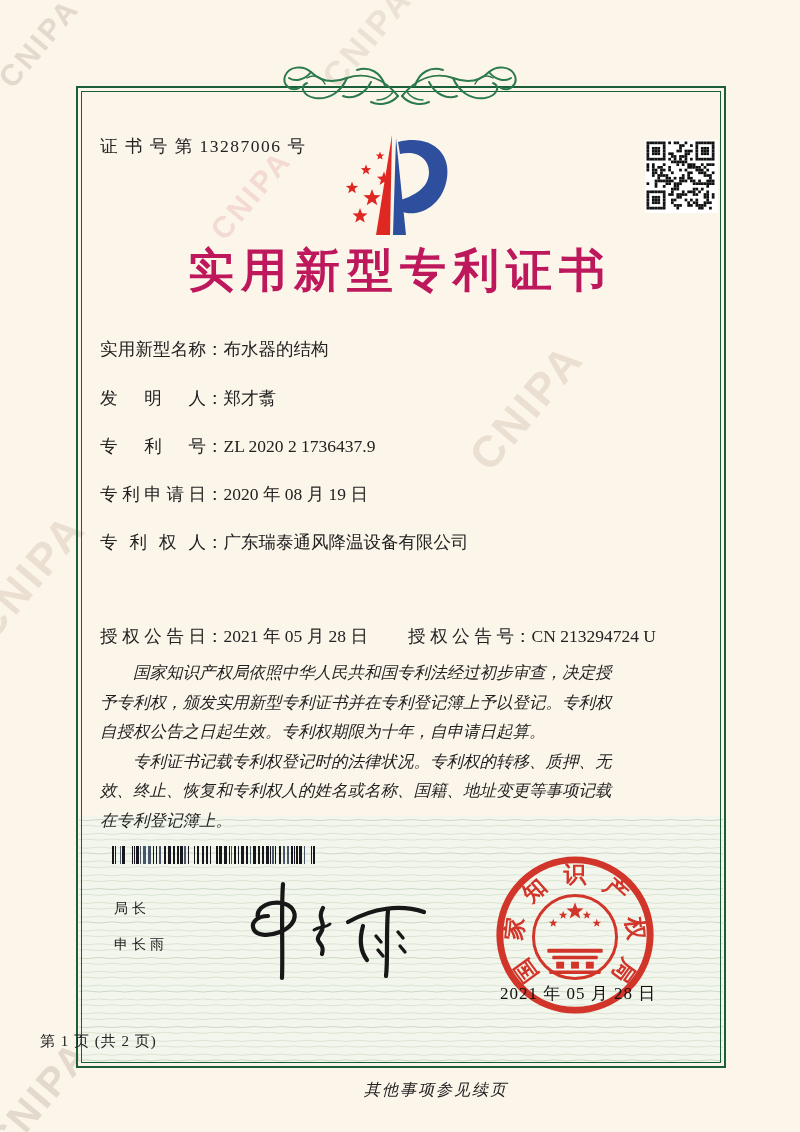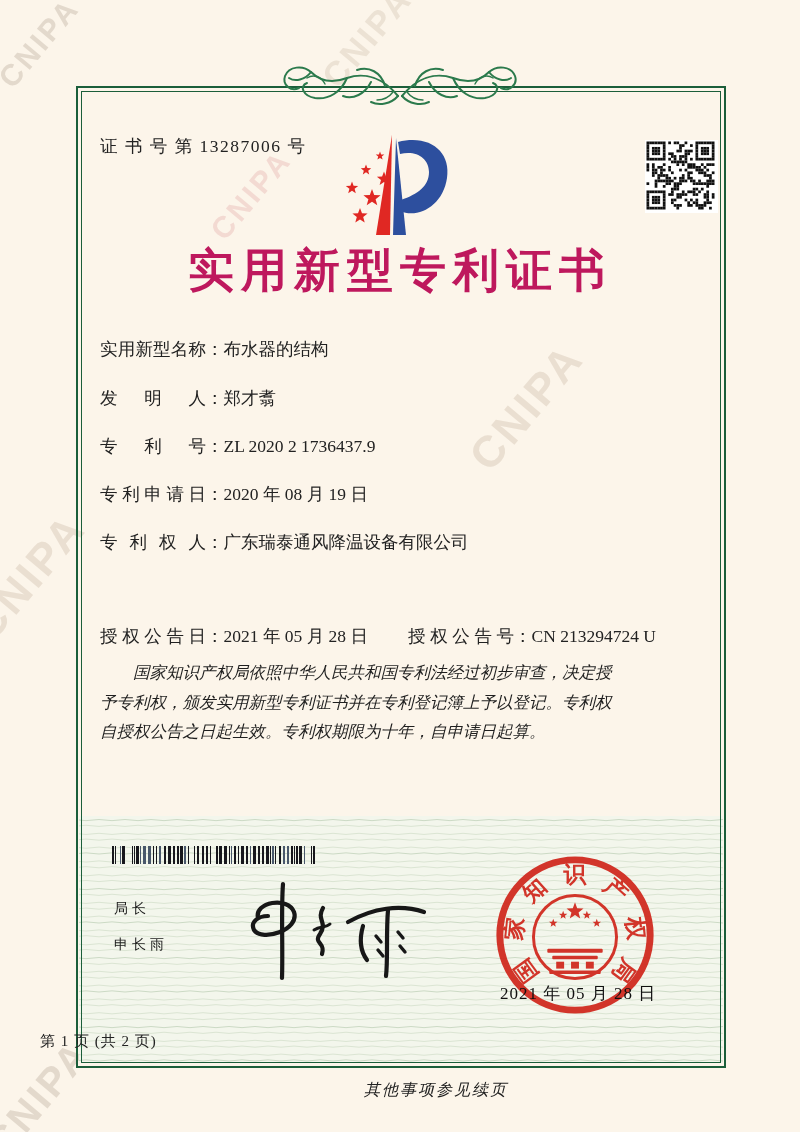--- a/index.html
+++ b/index.html
@@ -458,20 +458,21 @@
   </div>
   <div class="frow" style="top:624px;width:620px">
     <span class="flabel">授权公告日</span><span class="fcolon">：</span><span class="fvalue">2021 年 05 月 28 日</span>
     <span class="gpair2">
       <span class="flabel">授权公告号</span><span class="fcolon">：</span><span class="fvalue">CN 213294724 U</span>
     </span>
   </div>
 
   <div class="bodytext">
     <p>国家知识产权局依照中华人民共和国专利法经过初步审查，决定授予专利权，颁发实用新型专利证书并在专利登记簿上予以登记。专利权自授权公告之日起生效。专利权期限为十年，自申请日起算。</p>
+    <p>专利证书记载专利权登记时的法律状况。专利权的转移、质押、无效、终止、恢复和专利权人的姓名或名称、国籍、地址变更等事项记载在专利登记簿上。</p>
   </div>
 
   <svg class="barcode" id="barcode" width="212" height="18" viewBox="0 0 212 18">
       <rect x="2" y="0" width="2" height="18" fill="#17171d"></rect>
       <rect x="5" y="0" width="1" height="18" fill="#17171d"></rect>
       <rect x="10" y="0" width="1" height="18" fill="#49576b"></rect>
       <rect x="12" y="0" width="3" height="18" fill="#17171d"></rect>
       <rect x="22" y="0" width="1" height="18" fill="#17171d"></rect>
       <rect x="24" y="0" width="1" height="18" fill="#17171d"></rect>
       <rect x="26" y="0" width="3" height="18" fill="#17171d"></rect>

